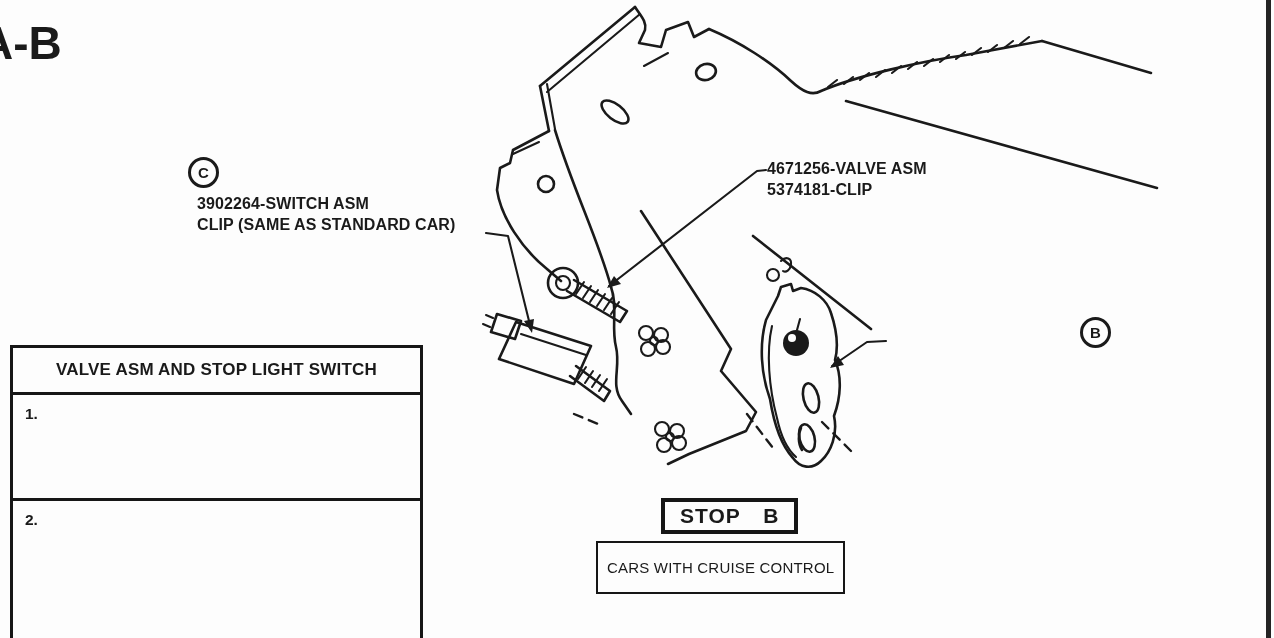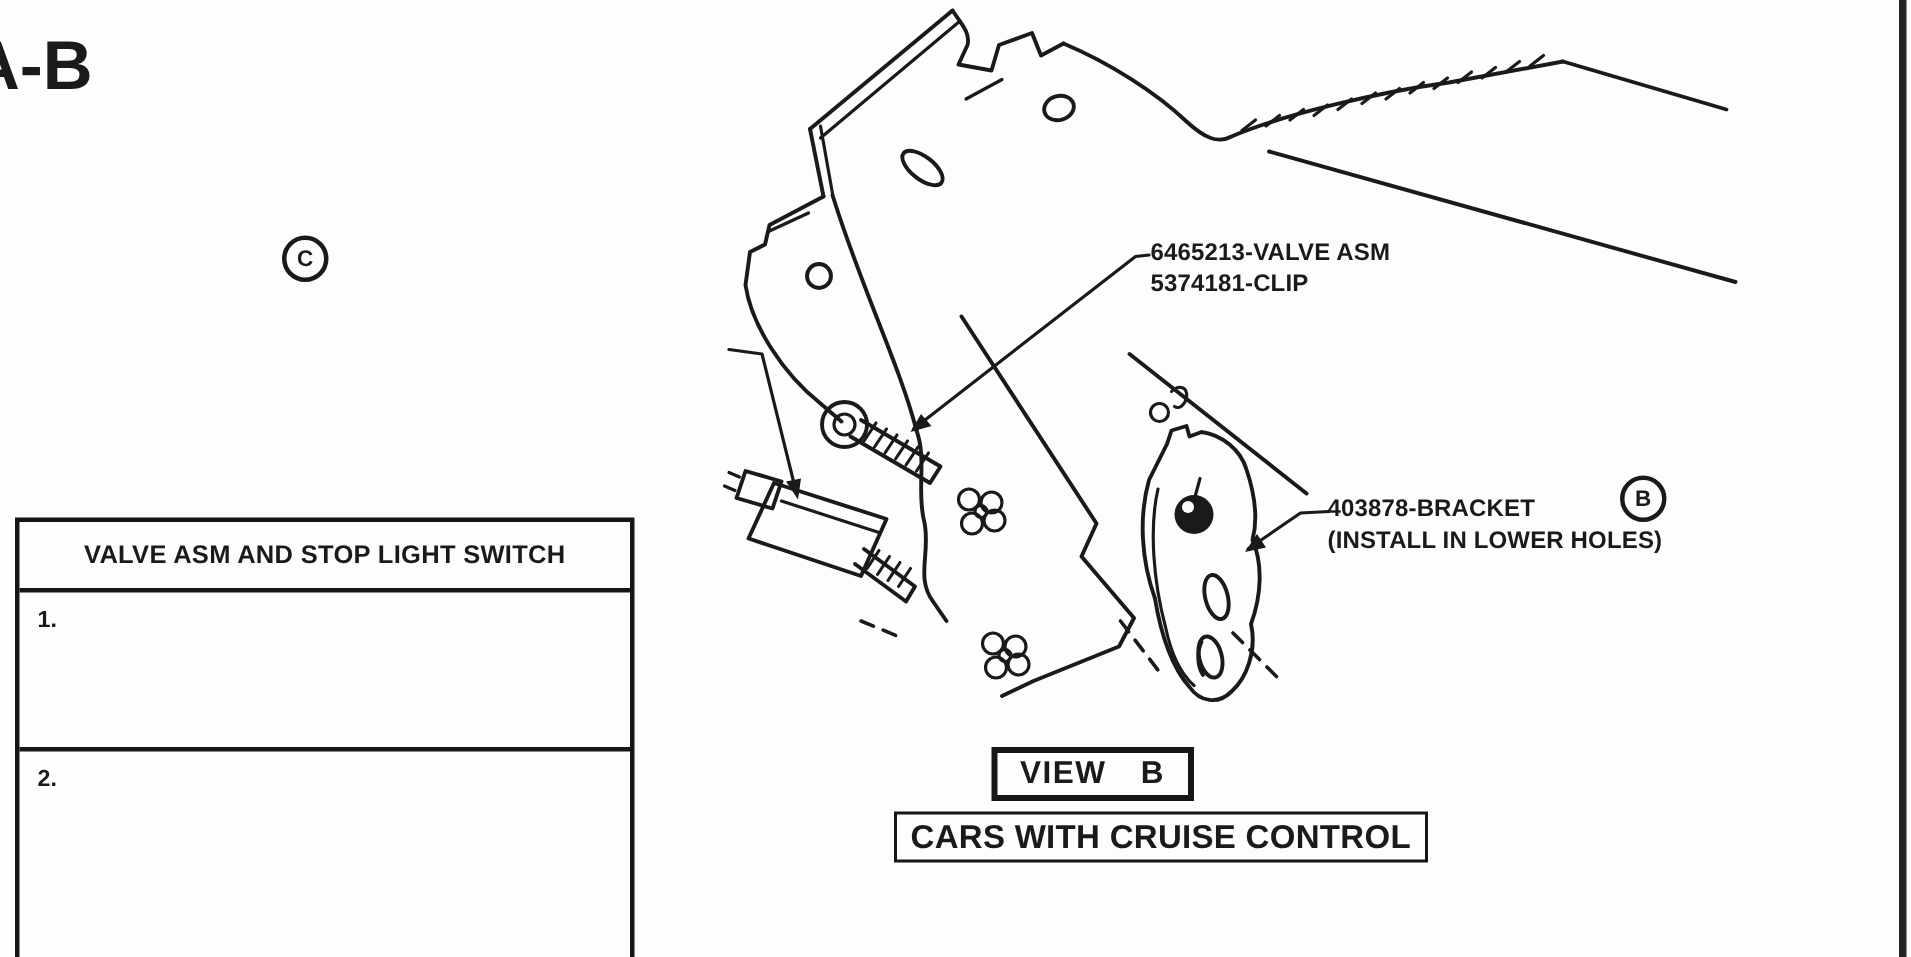--- a/index.html
+++ b/index.html
@@ -18,22 +18,22 @@
                    box-sizing:border-box;display:flex;flex-direction:column;background:#fdfdfd;}
   .ib-header{height:44px;flex:0 0 44px;border-bottom:3px solid #161616;display:flex;align-items:center;
              justify-content:center;font-weight:800;font-size:17px;letter-spacing:0.2px;}
   .ib-step{display:flex;padding:8px 6px 4px 12px;}
   .ib-step-1{flex:0 0 91px;border-bottom:3px solid #161616;}
   .ib-step-2{flex:1;}
   .ib-num{width:32px;flex:0 0 32px;font-weight:800;font-size:15.5px;line-height:22px;}
   .ib-text{max-width:315px;font-weight:800;font-size:15.5px;line-height:22px;letter-spacing:0.1px;}
   .view-box{position:absolute;left:661px;top:498px;border:4px solid #161616;padding:2px 15px;
             font-size:21px;font-weight:800;word-spacing:16px;letter-spacing:1px;background:#fdfdfd;}
-  .cruise-box{position:absolute;left:596px;top:541px;border:2.5px solid #161616;padding:2px 9px;
-              font-size:22px;font-weight:700;letter-spacing:0.2px;background:#fdfdfd;}
+  .cruise-box{position:absolute;left:596px;top:541px;border:2.5px solid #161616;padding:16px 9px;
+              font-size:15px;font-weight:400;letter-spacing:0.2px;background:#fdfdfd;}
   .scan-edge{position:absolute;left:1266px;top:0;width:5px;height:638px;background:#242424;}
 </style>
 </head>
 <body>
 
 <div class="stage">
 
   <svg class="art" width="1274" height="638" viewBox="0 0 1274 638">
 
     <g>
@@ -115,41 +115,41 @@
       <path class="ink-thin" d="M886,341 L867,342 L832,366"></path>
       <polygon class="ink-fill" points="830,368 838,356 844,365"></polygon>
     </g>
   </svg>
 
   <div class="section-label">A-B</div>
 
   <div class="balloon" style="left:188px;top:157px;">
     <span>C</span>
   </div>
+  <div class="label" style="left:197px;top:193px;">
+    <div>3902264-SWITCH ASM</div>
+    <div>CLIP (SAME AS STANDARD CAR)</div>
+  </div>
 
   <div class="label" style="left:767px;top:158px;">
-    <div>6465213-VALVE ASM</div>
+    <div>4671256-VALVE ASM</div>
     <div>5374181-CLIP</div>
   </div>
 
-  <div class="label" style="left:885px;top:329px;">
-    <div>403878-BRACKET</div>
-    <div>(INSTALL IN LOWER HOLES)</div>
-  </div>
   <div class="balloon" style="left:1080px;top:317px;">
     <span>B</span>
   </div>
 
   <div class="instruction-box">
     <div class="ib-header">VALVE ASM AND STOP LIGHT SWITCH</div>
     <div class="ib-step ib-step-1">
       <div class="ib-num">1.</div>
     </div>
     <div class="ib-step ib-step-2">
       <div class="ib-num">2.</div>
     </div>
   </div>
 
-  <div class="view-box">VIEW B</div>
+  <div class="view-box">STOP B</div>
   <div class="cruise-box">CARS WITH CRUISE CONTROL</div>
 
   <div class="scan-edge"></div>
 </div>
 
 </body></html>

